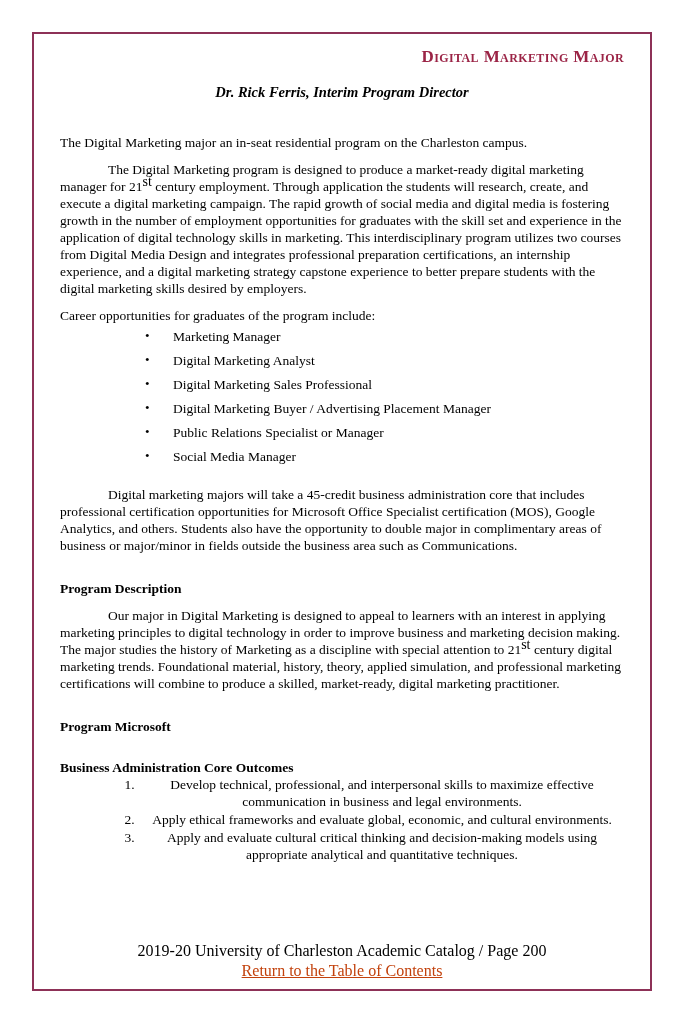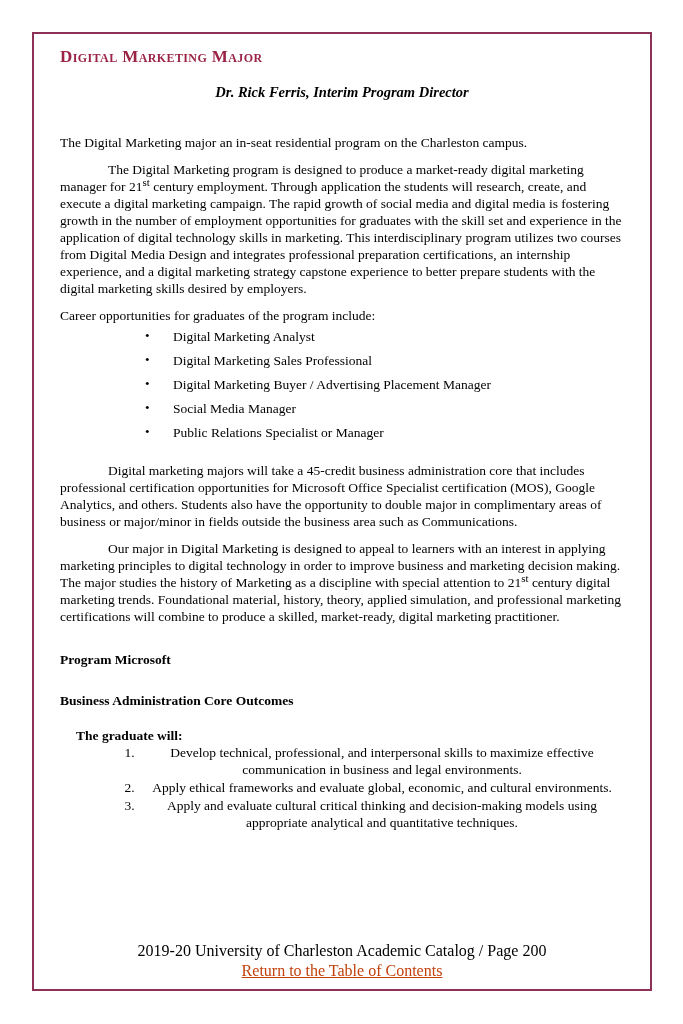--- a/index.html
+++ b/index.html
@@ -18,59 +18,59 @@
   .content {
     position: absolute;
     inset: 0;
     display: flex;
     flex-direction: column;
     padding: 12px 26px 6px 26px;
     font-size: 13.5px;
     line-height: 1.26;
   }
   .doc-title {
-    text-align: left;
+    text-align: right;
     color: #9b2446;
     font-weight: bold;
     font-variant: small-caps;
     font-size: 17px;
     letter-spacing: 0.4px;
     margin-bottom: 16px;
   }
   .doc-subtitle {
     text-align: center;
     font-weight: bold;
     font-style: italic;
     font-size: 14.5px;
     margin-bottom: 32px;
   }
   .para { margin-bottom: 10px; }
   .indent { text-indent: 48px; }
-  sup { font-size: 11px; line-height: 0; }
+  sup { font-size: 14px; line-height: 0; }
   .careers-lead { margin-bottom: 2px; }
   ul.careers {
     list-style: none;
     margin: 2px 0 14px 0;
   }
   ul.careers li {
     padding-left: 113px;
     position: relative;
     margin-bottom: 7px;
   }
   ul.careers li::before {
     content: "\2022";
     position: absolute;
     left: 85px;
     font-size: 13px;
   }
   .section-heading {
     font-weight: bold;
     margin: 16px 0 10px 0;
   }
-  .section-heading.tight { margin: 14px 0 18px 0; }
+  .section-heading.tight { margin: 14px 0 0 0; }
   .sub-lead {
     font-weight: bold;
     padding-left: 16px;
   }
   ol.outcomes {
     margin: 0 0 0 62px;
     padding-left: 16px;
   }
   ol.outcomes li {
     padding-left: 2px;
@@ -100,37 +100,38 @@
 
     <div class="doc-subtitle">Dr. Rick Ferris, Interim Program Director</div>
 
     <p class="para">The Digital Marketing major an in-seat residential program on the Charleston campus.</p>
 
     <p class="para indent"><span>The Digital Marketing program is designed to produce a market-ready digital marketing manager for 21</span><sup>st</sup><span> century employment.  Through application the students will research, create, and execute a digital marketing campaign. The rapid growth of social media and digital media is fostering growth in the number of employment opportunities for graduates with the skill set and experience in the application of digital technology skills in marketing. This interdisciplinary program utilizes two courses from Digital Media Design and integrates professional preparation certifications, an internship experience, and a digital marketing strategy capstone experience to better prepare students with the digital marketing skills desired by employers.</span></p>
 
     <p class="para careers-lead">Career opportunities for graduates of the program include:</p>
 
     <ul class="careers">
+      <li>Marketing Manager</li>
       <li>Digital Marketing Analyst</li>
       <li>Digital Marketing Sales Professional</li>
       <li>Digital Marketing Buyer / Advertising Placement Manager</li>
+      <li>Public Relations Specialist or Manager</li>
       <li>Social Media Manager</li>
-      <li>Public Relations Specialist or Manager</li>
     </ul>
 
     <p class="para indent">Digital marketing majors will take a 45-credit business administration core that includes professional certification opportunities for Microsoft Office Specialist certification (MOS), Google Analytics, and others. Students also have the opportunity to double major in complimentary areas of business or major/minor in fields outside the business area such as Communications.</p>
 
+    <div class="section-heading">Program Description</div>
 
     <p class="para indent"><span>Our major in Digital Marketing is designed to appeal to learners with an interest in applying marketing principles to digital technology in order to improve business and marketing decision making. The major studies the history of Marketing as a discipline with special attention to 21</span><sup>st</sup><span> century digital marketing trends.  Foundational material, history, theory, applied simulation, and professional marketing certifications will combine to produce a skilled, market-ready, digital marketing practitioner.</span></p>
 
     <div class="section-heading">Program Microsoft</div>
 
     <div class="section-heading tight">Business Administration Core Outcomes</div>
 
-    <div class="sub-lead">The graduate will:</div>
 
     <ol class="outcomes">
       <li>Develop technical, professional, and interpersonal skills to maximize effective communication in business and legal environments.</li>
       <li>Apply ethical frameworks and evaluate global, economic, and cultural environments.</li>
       <li>Apply and evaluate cultural critical thinking and decision-making models using appropriate analytical and quantitative techniques.</li>
     </ol>
 
     <div class="footer">
       <div>2019-20 University of Charleston Academic Catalog / Page 200</div>
       <a>Return to the Table of Contents</a>

